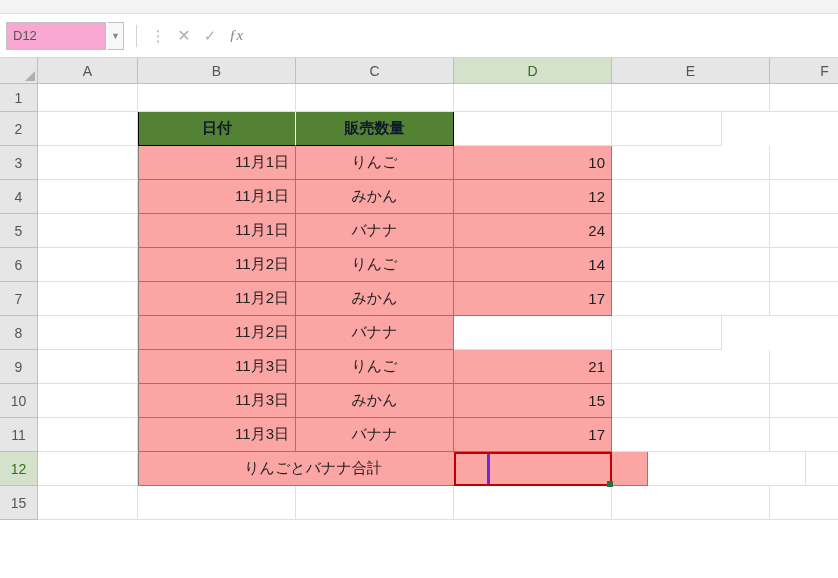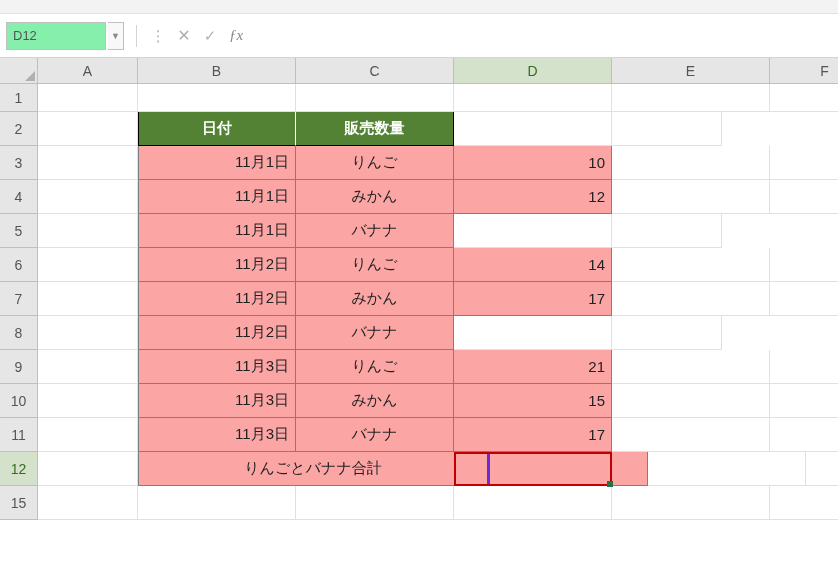--- a/index.html
+++ b/index.html
@@ -31,21 +31,21 @@
     .name-box {
       width: 100px;
       height: 28px;
       border: 1px solid #c0c0c0;
       display: flex;
       align-items: center;
       padding: 0 6px;
       margin-right: 2px;
       font-size: 13px;
       color: #555;
-      background: #86efac;
+      background: #f9a8d4;
     }
     .name-box-dropdown {
       width: 16px;
       height: 28px;
       border: 1px solid #c0c0c0;
       border-left: none;
       display: flex;
       align-items: center;
       justify-content: center;
       color: #888;
@@ -156,21 +156,21 @@
       display: flex;
       align-items: center;
       padding: 0 6px;
       font-size: 15px;
       color: #222;
       overflow: hidden;
       white-space: nowrap;
     }
     .cell.hdr {
       background: #548235;
-      color: #ffffff;
+      color: #0f172a;
       font-weight: bold;
       justify-content: center;
       border-right: 1px solid #fff;
       border-bottom-color: #000;
     }
     .cell.hdr:last-of-type {
       border-right: 1px solid #000;
     }
     .cell.tbl {
       border-right: 1px solid #7f7f7f;
@@ -282,20 +282,21 @@
         <div class="cell cw-B tbl left-border right-align">11月1日</div>
         <div class="cell cw-C tbl center-align">みかん</div>
         <div class="cell cw-D tbl right-align">12</div>
         <div class="cell cw-E"></div>
         <div class="cell cw-F"></div>
       </div>
       <div class="row">
         <div class="cell cw-A"></div>
         <div class="cell cw-B tbl left-border right-align">11月1日</div>
         <div class="cell cw-C tbl center-align">バナナ</div>
+        <div class="cell cw-D tbl right-align">24</div>
         <div class="cell cw-E"></div>
         <div class="cell cw-F"></div>
       </div>
       <div class="row">
         <div class="cell cw-A"></div>
         <div class="cell cw-B tbl left-border right-align">11月2日</div>
         <div class="cell cw-C tbl center-align">りんご</div>
         <div class="cell cw-D tbl right-align">14</div>
         <div class="cell cw-E"></div>
         <div class="cell cw-F"></div>

